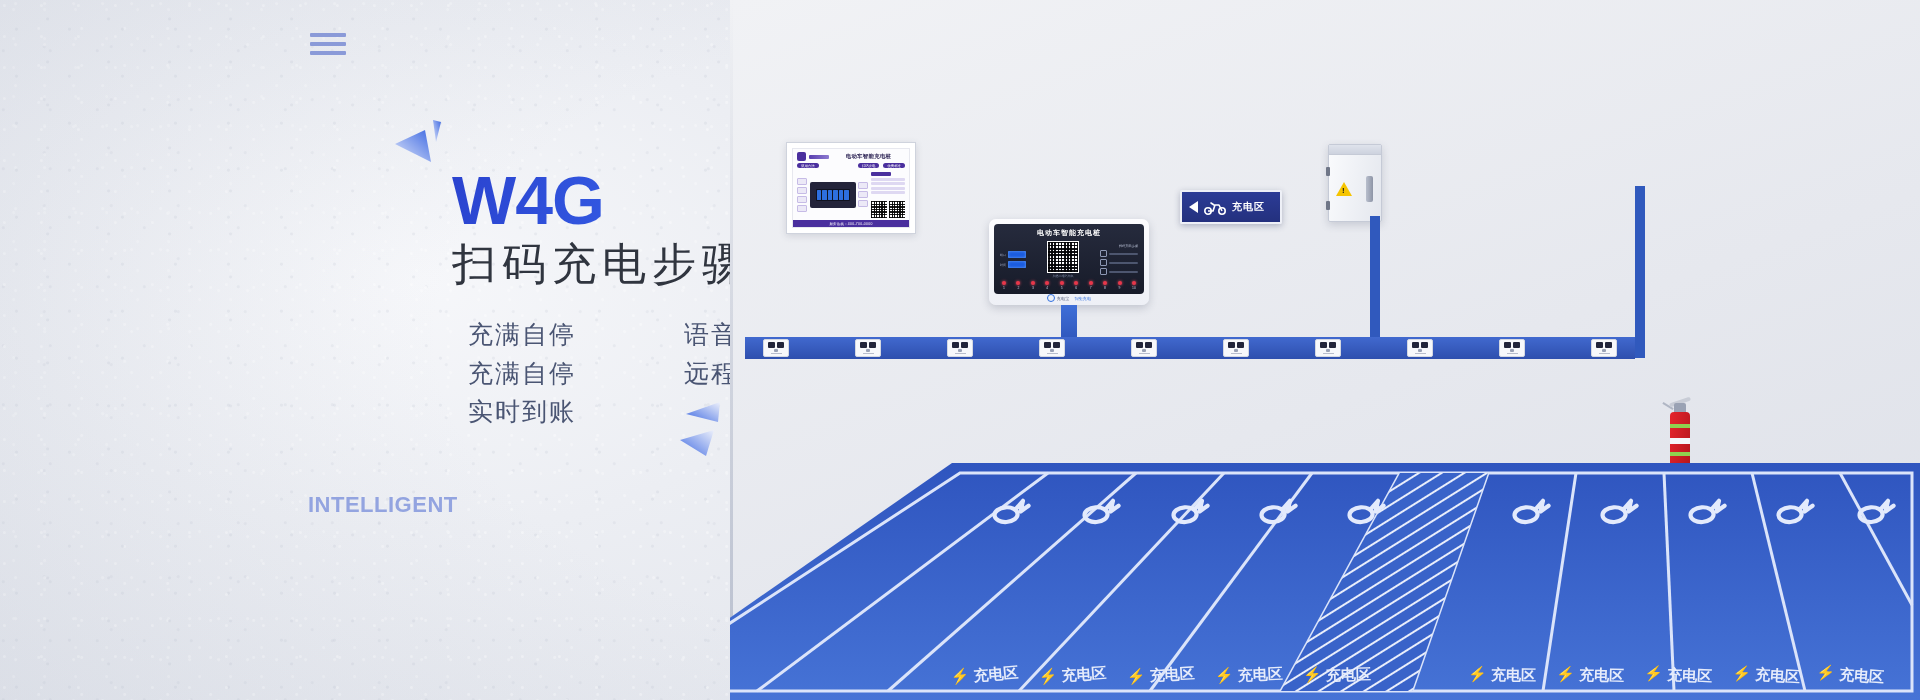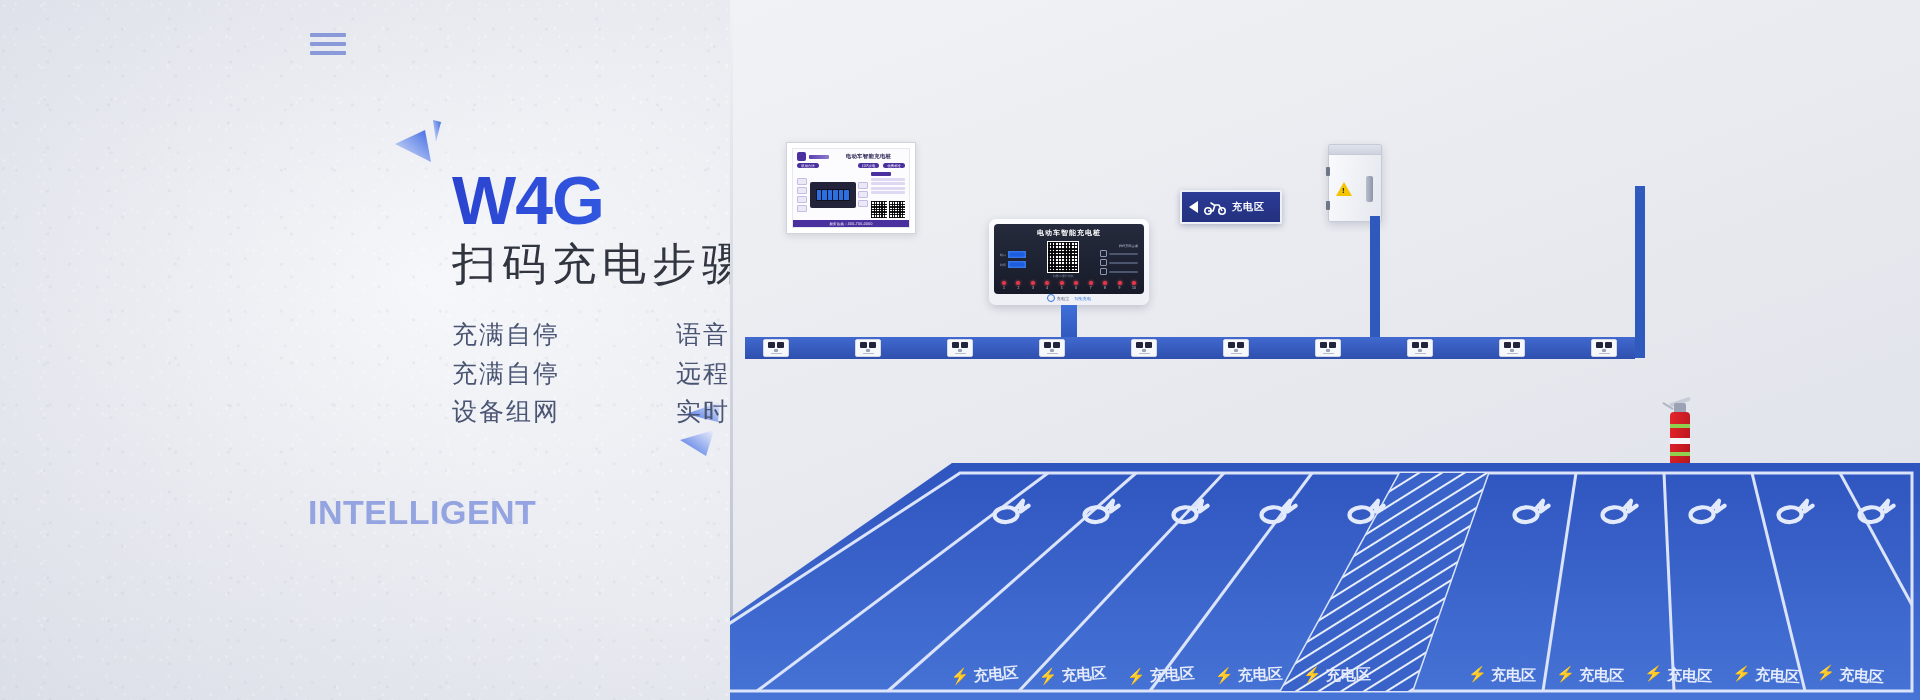--- a/index.html
+++ b/index.html
@@ -45,23 +45,23 @@
     font-size:68px;font-weight:bold;letter-spacing:-1px;line-height:1;
     background:linear-gradient(100deg,#2a43cf 0%,#3660e8 55%,#3f6ff2 100%);
     -webkit-background-clip:text;background-clip:text;color:transparent;
     margin:16px 0 4px 0;
   }
   .subtitle{
     font-size:44px;color:#30353f;letter-spacing:6px;line-height:1.16;
     font-weight:300;margin:0 0 28px 0;
   }
   .features{display:grid;grid-template-columns:auto auto;gap:4px 28px;
-    font-size:25px;color:#4a5573;letter-spacing:2px;font-weight:300;line-height:1.38;}
-
-  .eng{position:absolute;left:308px;top:491px;font-size:34px;font-weight:bold;
+    font-size:25px;color:#4a5573;letter-spacing:2px;font-weight:300;line-height:1.38;margin-left:16px;}
+
+  .eng{position:absolute;left:308px;top:491px;font-size:22px;font-weight:bold;
     color:#93a4e0;letter-spacing:.5px;line-height:1.28;}
 
   
   .scene{position:absolute;left:730px;top:0;width:1190px;height:700px;overflow:hidden;}
   .wall{position:absolute;left:0;top:0;width:1190px;height:700px;
     background:linear-gradient(160deg,#f1f2f5 0%,#e6e8ee 55%,#dde0e8 100%);}
   .wall-edge{position:absolute;left:0;top:0;width:3px;height:700px;
     background:linear-gradient(180deg,rgba(190,196,210,.0),rgba(176,183,200,.85));}
 
   
@@ -216,21 +216,20 @@
   </svg>
 
   <div class="copy">
     <div class="w4g">W4G</div>
     <div class="subtitle">扫码充电步骤</div>
     <div class="features">
       <span>充满自停</span>
       <span>语音提示</span>
       <span>充满自停</span>
       <span>远程升级</span>
-      <span>设备组网</span>
       <span>实时到账</span>
     </div>
   </div>
 
   <div class="eng">
     <div>INTELLIGENT</div>
   </div>
 
   <div class="scene">
     <div class="wall"></div>

